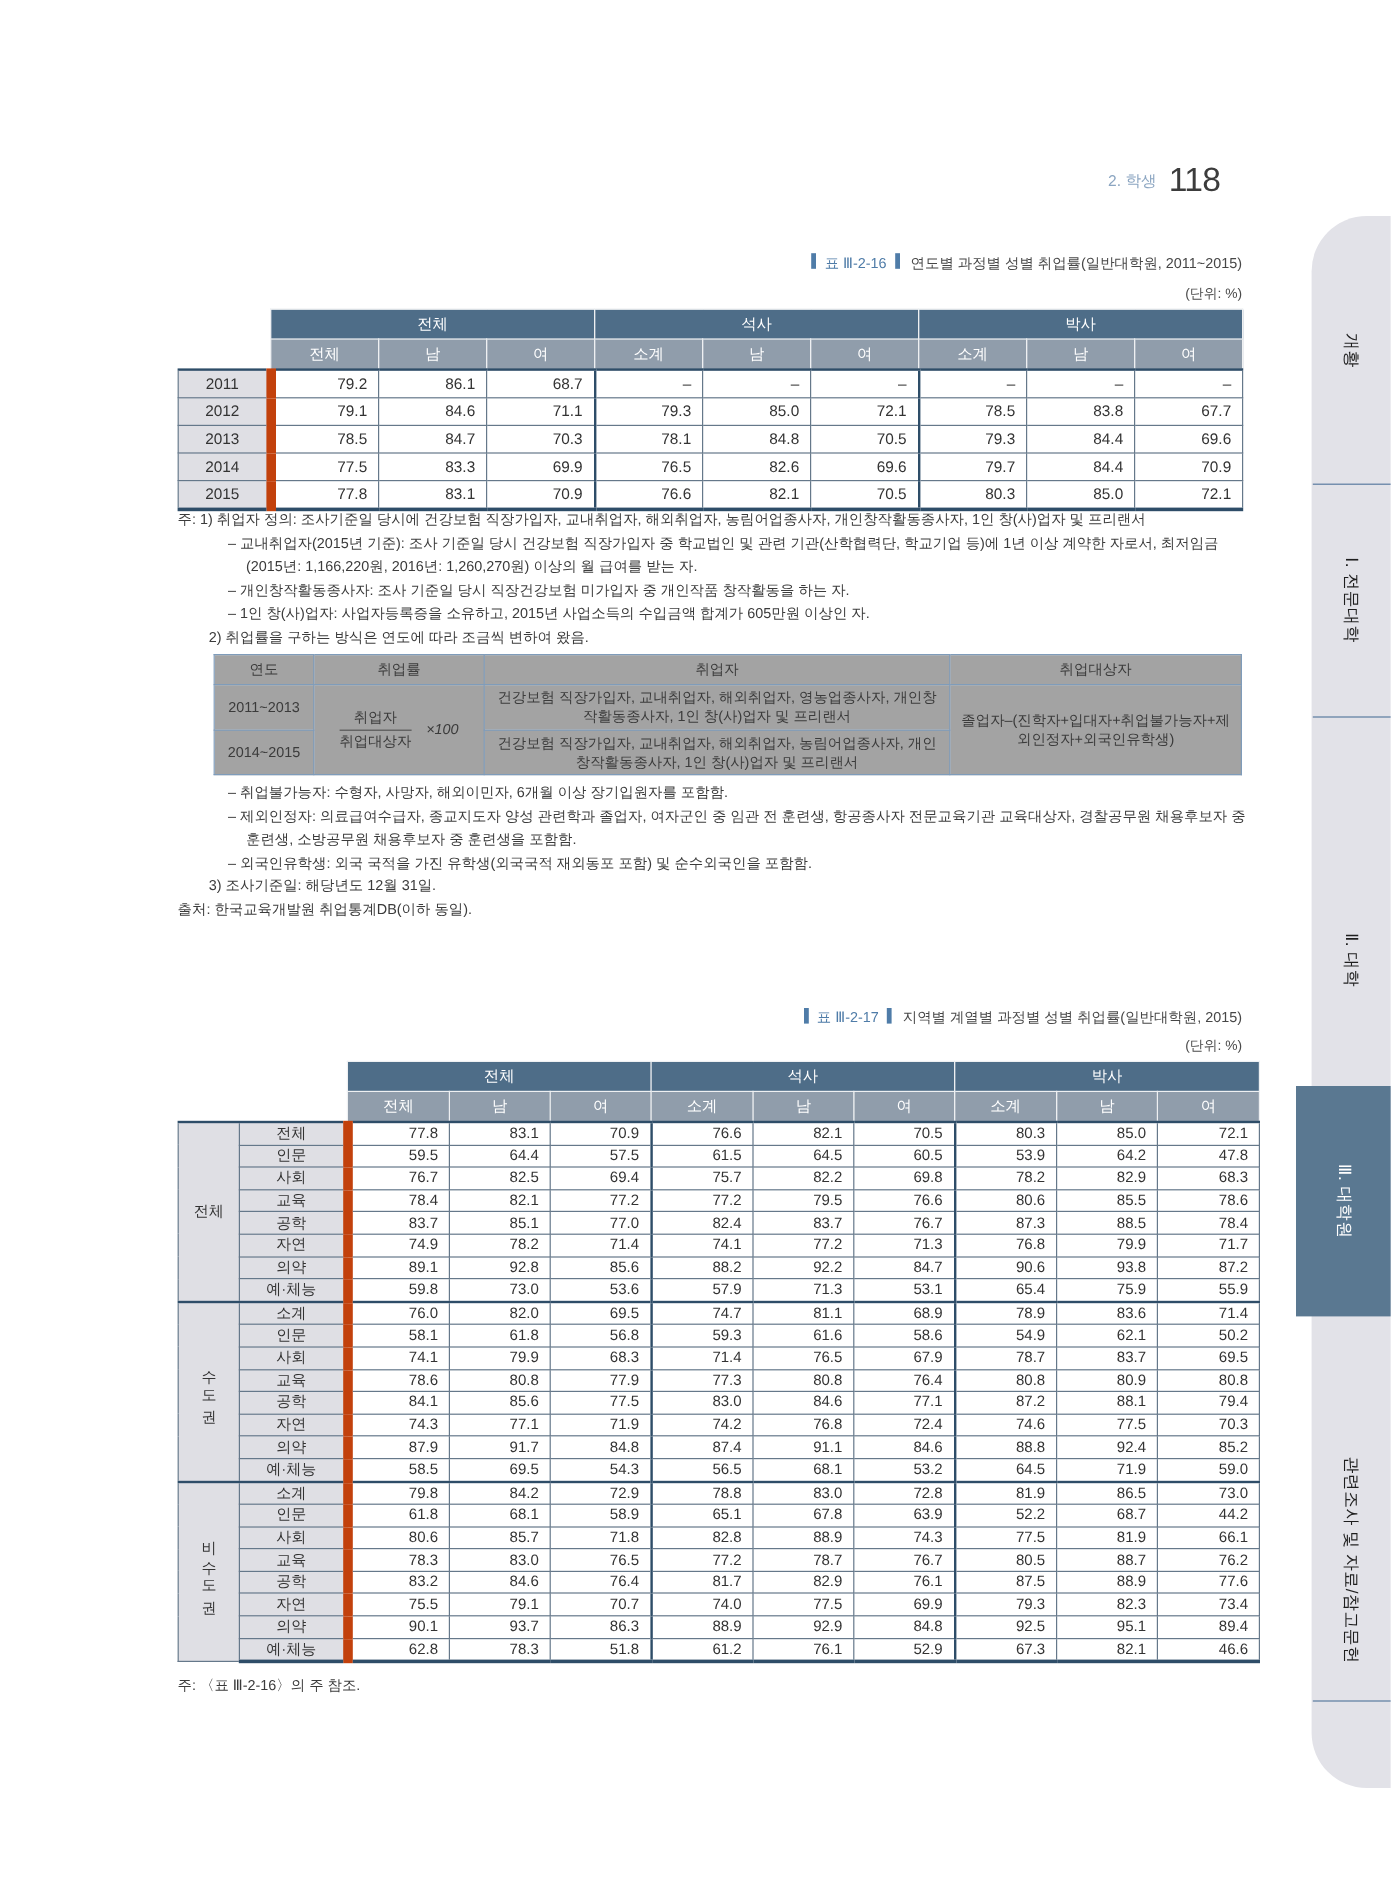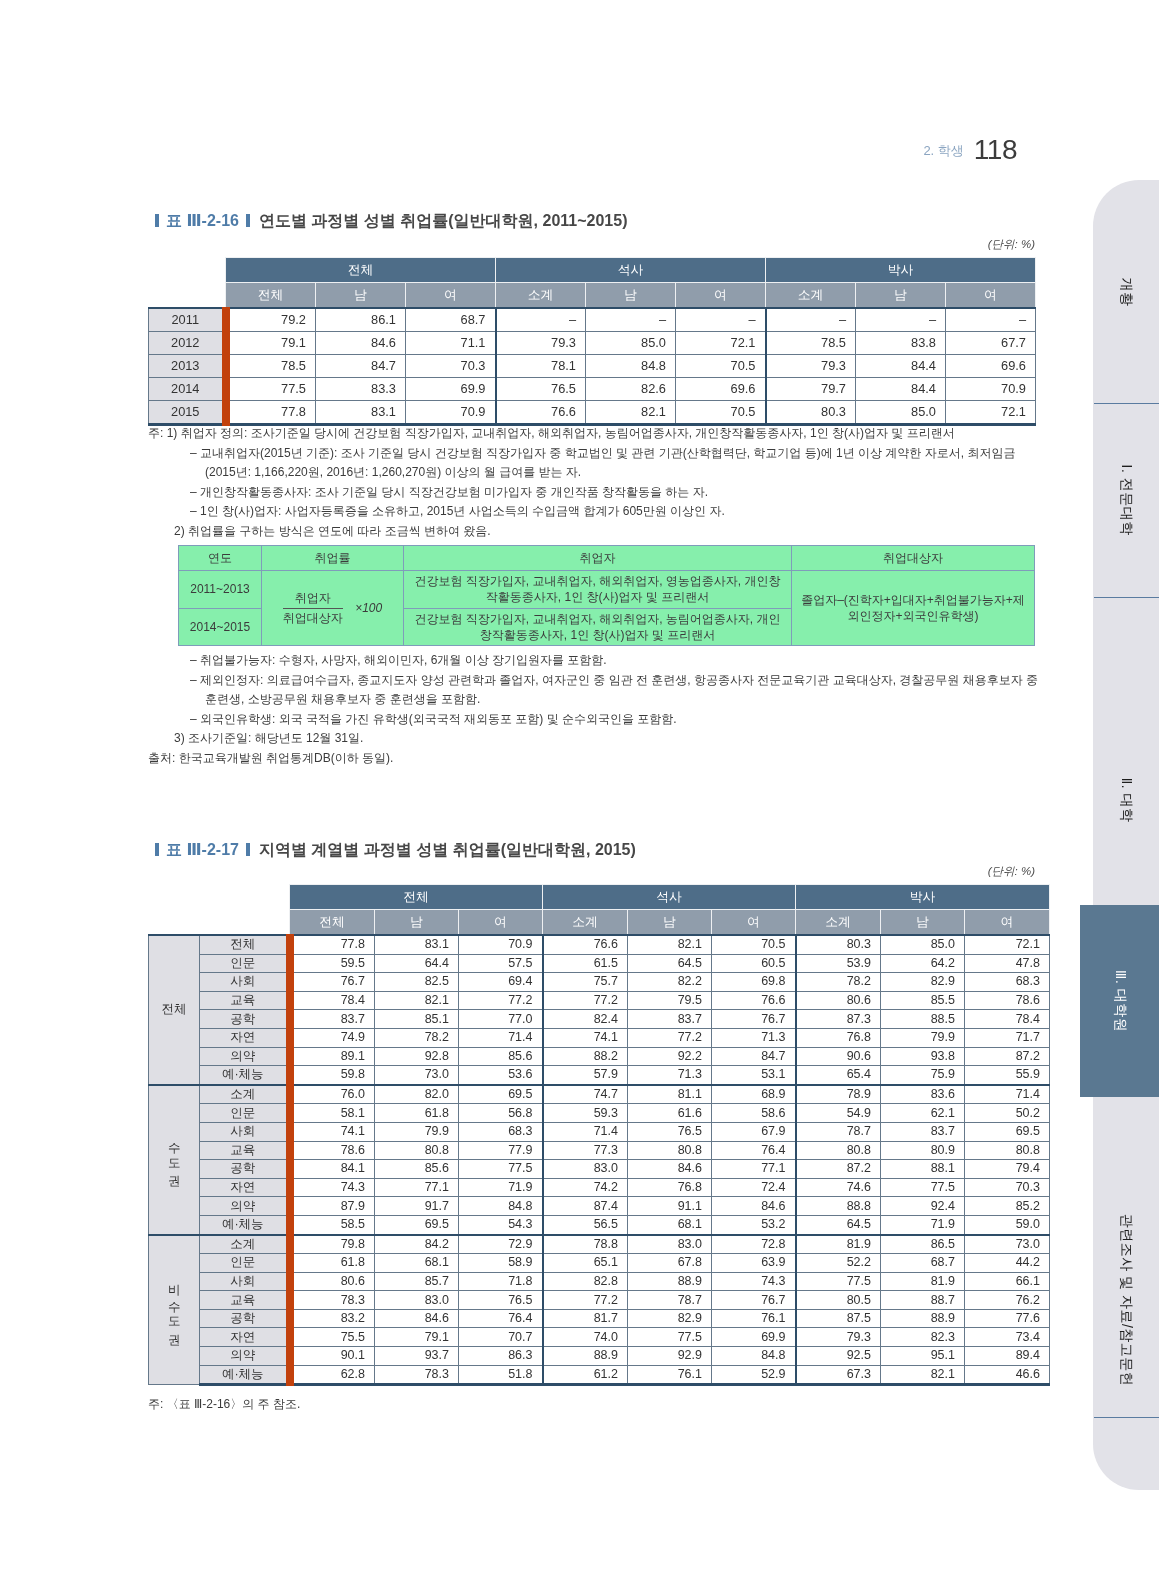--- a/index.html
+++ b/index.html
@@ -5,25 +5,25 @@
   html,body{margin:0;padding:0;}
   body{font-family:"Liberation Sans","DejaVu Sans",sans-serif;background:#ffffff;}
   .page{position:relative;width:1159px;height:1571px;background:#fff;overflow:hidden;}
 
   
   .page-header{position:absolute;left:148px;top:136px;width:869px;display:flex;justify-content:flex-end;align-items:flex-end;gap:10px;}
   .section-label{font-size:13px;color:#8ba5c1;padding-bottom:4px;}
   .page-number{font-size:28px;color:#3c3c3c;letter-spacing:-0.5px;line-height:1;}
 
   
-  .tbl-title{position:absolute;left:148px;width:887px;text-align:left;font-size:16px;color:#474747;font-weight:bold;}
+  .tbl-title{position:absolute;left:148px;width:887px;text-align:right;font-size:12px;color:#474747;font-weight:normal;}
   .tbl-title .bar{display:inline-block;width:4px;height:13px;background:#4f7ca8;margin:0 7px;vertical-align:-1px;}
   .tbl-title .tbl-id{color:#4f7ca8;}
   .tbl-title .tbl-name{margin-left:2px;}
-  .unit{position:absolute;left:148px;width:887px;text-align:right;font-size:11.5px;color:#4a4a4a;font-style:italic;}
+  .unit{position:absolute;left:148px;width:887px;text-align:right;font-size:11.5px;color:#4a4a4a;}
 
   
   .data{position:absolute;left:148px;border-collapse:collapse;table-layout:fixed;color:#333;}
   .data th,.data td{padding:0;font-weight:normal;line-height:1.05;}
   .data th.blank{background:transparent;border:none;}
   .data th.ghead{background:#4e6d88;color:#fff;border:1px solid #eef0f2;font-size:12.8px;height:24px;}
   .data th.shead{background:#909dab;color:#fff;border:1px solid #eef0f2;font-size:12.8px;height:24px;}
   .data tbody td{border:1px solid #65788a;background:#fff;font-size:12.8px;}
   .t1 tbody td{height:22px;}
   .t2 tbody td{height:17.6px;font-size:12.5px;}
@@ -39,21 +39,21 @@
 
   
   .notes{position:absolute;left:148px;width:896px;font-size:12px;line-height:1.63;color:#3b3b3b;}
   .nl-root{padding-left:30px;text-indent:-30px;}
   .nl-num{margin-left:26px;padding-left:18px;text-indent:-18px;}
   .nl-dash{margin-left:42px;padding-left:15px;text-indent:-15px;}
   .nl-src{}
 
   
   .ftable{margin:4px 0 5px 30px;border-collapse:collapse;table-layout:fixed;width:856px;font-size:12px;color:#3b3b3b;}
-  .ftable th,.ftable td{border:1px solid #7f9cba;padding:2px 5px;font-weight:normal;text-align:center;line-height:1.35;background:#86efac;}
+  .ftable th,.ftable td{border:1px solid #7f9cba;padding:2px 5px;font-weight:normal;text-align:center;line-height:1.35;background:#a3a3a3;}
   .ftable th{height:20px;}
   .frac{display:inline-block;vertical-align:middle;text-align:center;}
   .frac .fnum{display:block;border-bottom:1px solid #555;padding:0 5px 1px;}
   .frac .fden{display:block;padding-top:1px;}
   .fmult{display:inline-block;vertical-align:middle;margin-left:9px;font-style:italic;}
 
   .note2{position:absolute;left:148px;top:1396px;font-size:12px;color:#3b3b3b;}
 
   
   .side-strip{position:absolute;left:1093px;top:180px;width:66px;height:1310px;background:#e2e2e8;border-top-left-radius:46px;border-bottom-left-radius:46px;}

